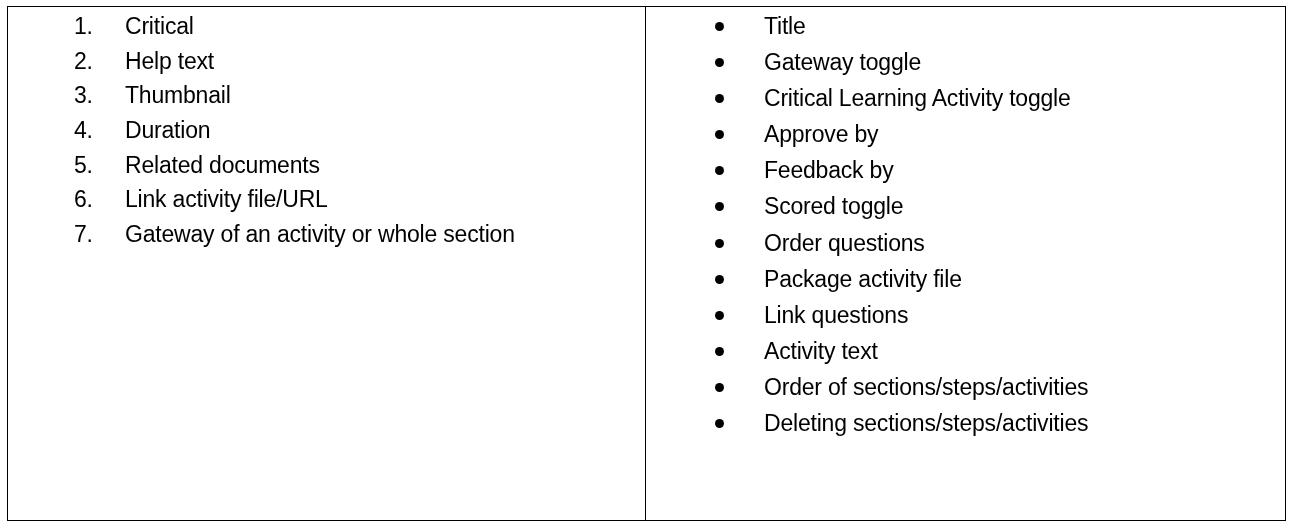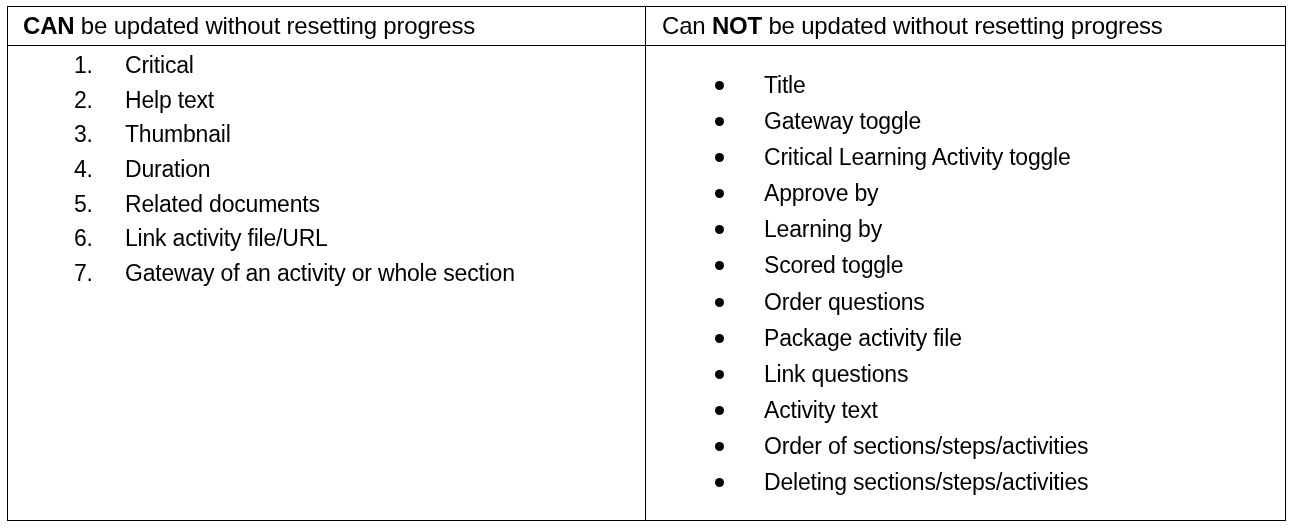--- a/index.html
+++ b/index.html
@@ -58,21 +58,21 @@
     height: 34.7px;
     line-height: 30px;
     padding-left: 117px;
     white-space: nowrap;
   }
   .ol-list .num {
     position: absolute;
     left: 66px;
     top: 0;
   }
-  .ul-list { padding-top: 4px; margin-top: 20px; }
+  .ul-list { padding-top: 4px; }
   .ul-list li {
     position: relative;
     height: 36.1px;
     line-height: 30px;
     padding-left: 118px;
     white-space: nowrap;
   }
   .ul-list .bullet {
     position: absolute;
     left: 69px;
@@ -85,43 +85,39 @@
 </style>
 </head>
 <body>
 
 <table class="doc-table">
   <colgroup>
       <col class="c1">
       <col class="c2">
     </colgroup>
   <tbody>
-      <tr class="hdr-row">
-    <th class="hdr-cell left"><span></span><b>CAN</b><span> be updated without resetting progress</span></th>
-    <th class="hdr-cell right"><span>Can </span><b>NOT</b><span> be updated without resetting progress</span></th>
-  </tr>
   <tr>
     <td class="body-cell">
       <ol class="list ol-list" id="ol-list">
             <li><span class="num">1.</span><span>Critical</span></li>
             <li><span class="num">2.</span><span>Help text</span></li>
             <li><span class="num">3.</span><span>Thumbnail</span></li>
             <li><span class="num">4.</span><span>Duration</span></li>
             <li><span class="num">5.</span><span>Related documents</span></li>
             <li><span class="num">6.</span><span>Link activity file/URL</span></li>
             <li><span class="num">7.</span><span>Gateway of an activity or whole section</span></li>
           </ol>
     </td>
     <td class="body-cell">
       <ul class="list ul-list" id="ul-list">
             <li><span class="bullet"></span><span>Title</span></li>
             <li><span class="bullet"></span><span>Gateway toggle</span></li>
             <li><span class="bullet"></span><span>Critical Learning Activity toggle</span></li>
             <li><span class="bullet"></span><span>Approve by</span></li>
-            <li><span class="bullet"></span><span>Learning by</span></li>
+            <li><span class="bullet"></span><span>Feedback by</span></li>
             <li><span class="bullet"></span><span>Scored toggle</span></li>
             <li><span class="bullet"></span><span>Order questions</span></li>
             <li><span class="bullet"></span><span>Package activity file</span></li>
             <li><span class="bullet"></span><span>Link questions</span></li>
             <li><span class="bullet"></span><span>Activity text</span></li>
             <li><span class="bullet"></span><span>Order of sections/steps/activities</span></li>
             <li><span class="bullet"></span><span>Deleting sections/steps/activities</span></li>
           </ul>
     </td>
   </tr>

